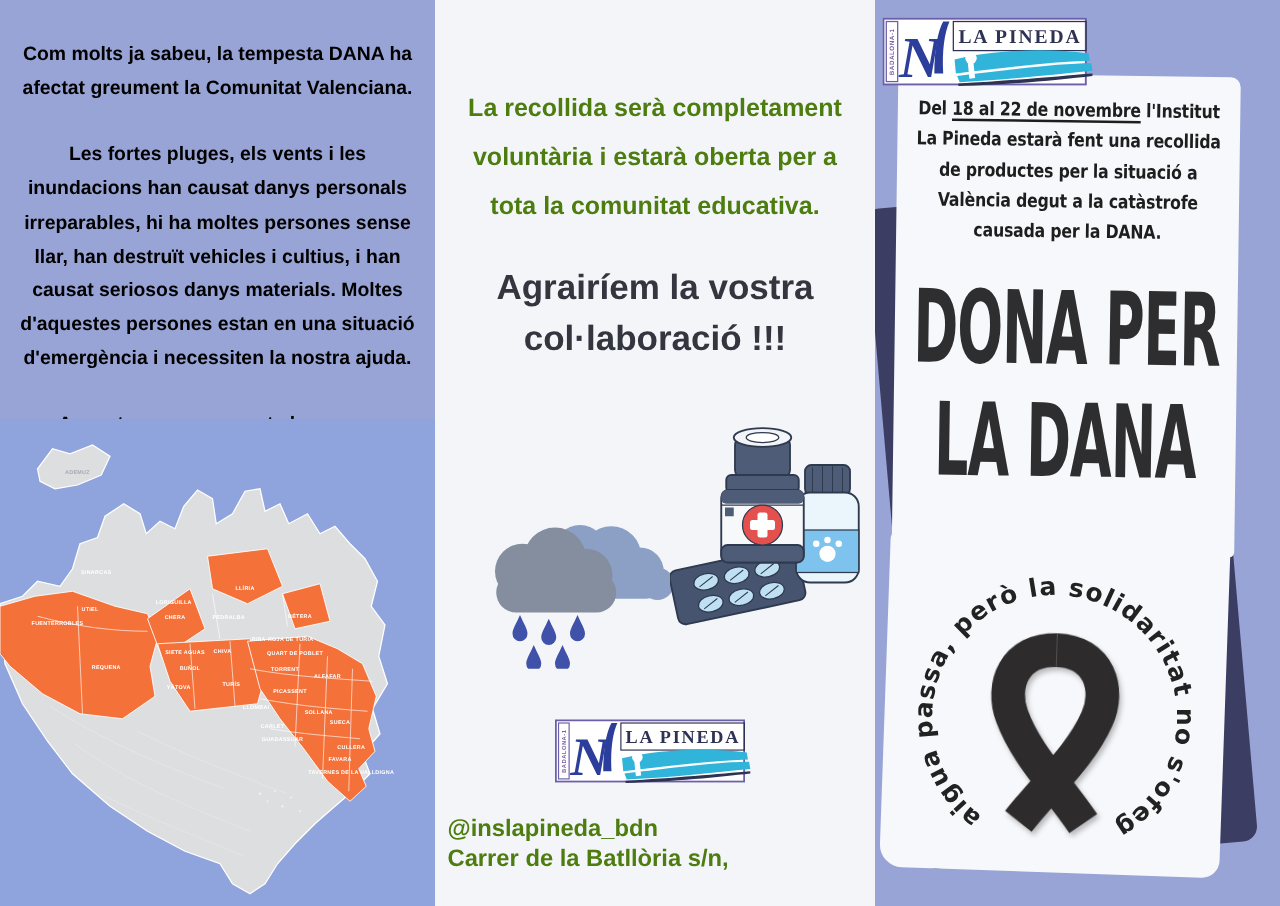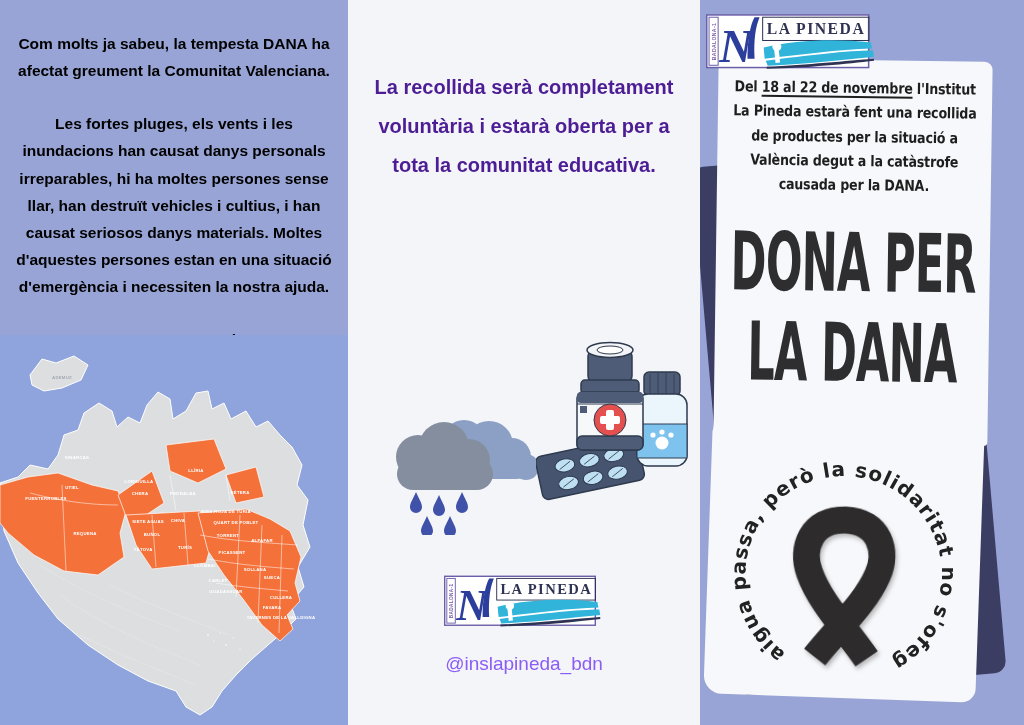--- a/index.html
+++ b/index.html
@@ -14,28 +14,28 @@
   
   .left-text { padding:30px 14px 0 14px; color:#000000; text-align:center;
                font-size:15.5px; font-weight:600; line-height:1.75; }
   .left-text p { margin-bottom:26px; }
   .map-wrap { position:absolute; left:0; top:335px; width:348px; height:390px; }
   .map-label { font:700 4.3px "Liberation Sans", sans-serif; fill:#ffffff; text-anchor:middle; letter-spacing:.25px; }
   .map-label.muted { fill:#A6AAB2; }
 
   
   .mid-intro { position:absolute; top:68px; left:18px; width:316px; text-align:center;
-               color:#4c1d95; font-size:20px; font-weight:700; line-height:1.95; }
+               color:#4d7c0f; font-size:20px; font-weight:700; line-height:1.95; }
   .mid-thanks { position:absolute; top:210px; left:18px; width:316px; text-align:center;
                 color:#33363F; font-size:28px; font-weight:700; line-height:1.45; }
   .cloud-svg { position:absolute; left:38px; top:405px; }
   .meds-svg  { position:absolute; left:188px; top:336px; }
   .logo-mid  { position:absolute; left:96px; top:574px; }
-  .mid-address { position:absolute; top:652px; left:10px; width:332px; text-align:center;
-                 color:#8b5cf6; font-size:19px; font-weight:400; line-height:1.25; }
+  .mid-address { position:absolute; top:652px; left:10px; width:332px; 
+                 color:#4d7c0f; font-size:19px; font-weight:700; line-height:1.25; }
 
   
   .logo-top { position:absolute; left:6px; top:14px; }
   .navy-slab { position:absolute; left:14px; top:155px; width:270px; height:530px;
                background:#3C3D63; border-radius:12px; transform:rotate(-5deg); }
   .paper1 { position:absolute; left:16px; top:60px; width:274px; height:384px;
             background:#F7F8FB; border-radius:5px 8px 4px 6px; transform:rotate(0.8deg);
             padding:16px 14px 0 14px; }
   .paper2 { position:absolute; left:8px; top:426px; width:272px; height:272px;
             background:#F7F8FB; border-radius:10px 6px 14px 18px; transform:rotate(2deg); }
@@ -124,20 +124,21 @@
           <text x="281" y="264" class="map-label">CULLERA</text>
           <text x="272" y="274" class="map-label">FAVARA</text>
           <text x="281" y="284" class="map-label">TAVERNES DE LA VALLDIGNA</text>
         </g>
     </svg>
   </div>
 </div>
 
 <div class="col-mid">
   <div class="mid-intro">La recollida serà completament voluntària i estarà oberta per a tota la comunitat educativa.</div>
+  <div class="mid-thanks">Agrairíem la vostra col·laboració !!!</div>
 
   <svg class="cloud-svg" width="160" height="130" viewBox="0 0 160 130">
     <g fill="#8CA0C5">
       <circle cx="78" cy="36" r="21"></circle>
         <circle cx="103" cy="40" r="24"></circle>
         <circle cx="126" cy="52" r="19"></circle>
       <circle cx="140" cy="62" r="13"></circle>
         <rect x="72" y="44" width="74" height="30" rx="15"></rect>
     </g>
     <g fill="#858E9F">
@@ -213,20 +214,21 @@
       <path d="M57,33 C90,25 130,24 163,28 L164,34 C130,35 95,40 58,44 Z" fill="#30B4DA"></path>
       <path d="M59,46 C100,41 140,36 165,36 L166,42 C135,45 100,49 61,51 Z" fill="#30B4DA"></path>
       <path d="M60,52 C100,50 140,46 166,44 L166,46 C140,49 100,53 60,54 Z" fill="#2F3353"></path>
       <circle cx="70" cy="32" r="4.5" fill="#FFFFFF"></circle>
       <rect x="68" y="35" width="4.5" height="13" fill="#FFFFFF" transform="rotate(-6 70 41)"></rect>
     </g>
   </svg>
 
   <div class="mid-address">
     <div>@inslapineda_bdn</div>
+    <div>Carrer de la Batllòria s/n,</div>
   </div>
 </div>
 
 <div class="col-right">
   <div class="navy-slab"></div>
 
   <div class="paper1">
     <div class="announce">
       <span>Del </span><span class="u">18 al 22 de novembre</span><span> l'Institut La Pineda estarà fent una recollida de productes per la situació a València degut a la catàstrofe causada per la DANA.</span>
     </div>

